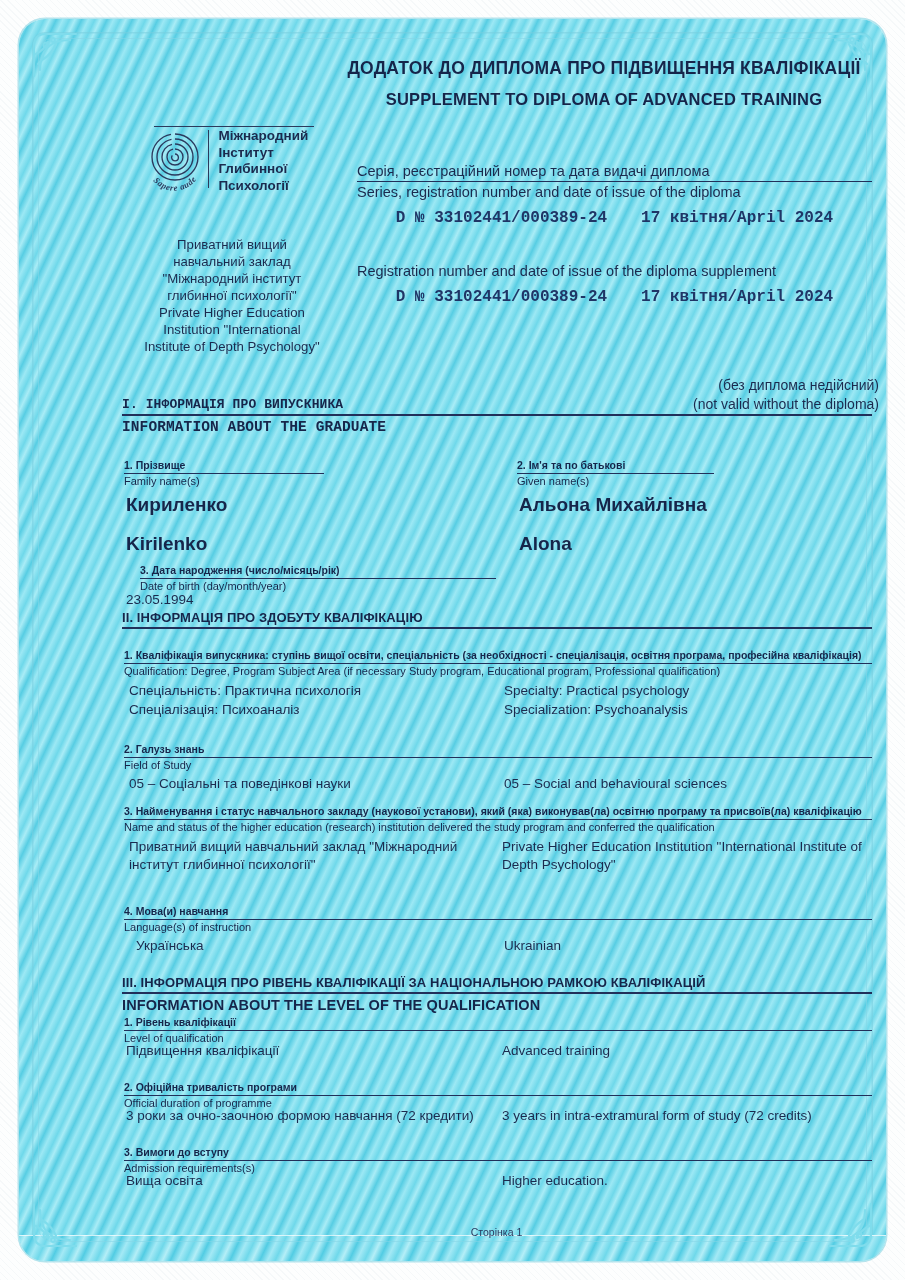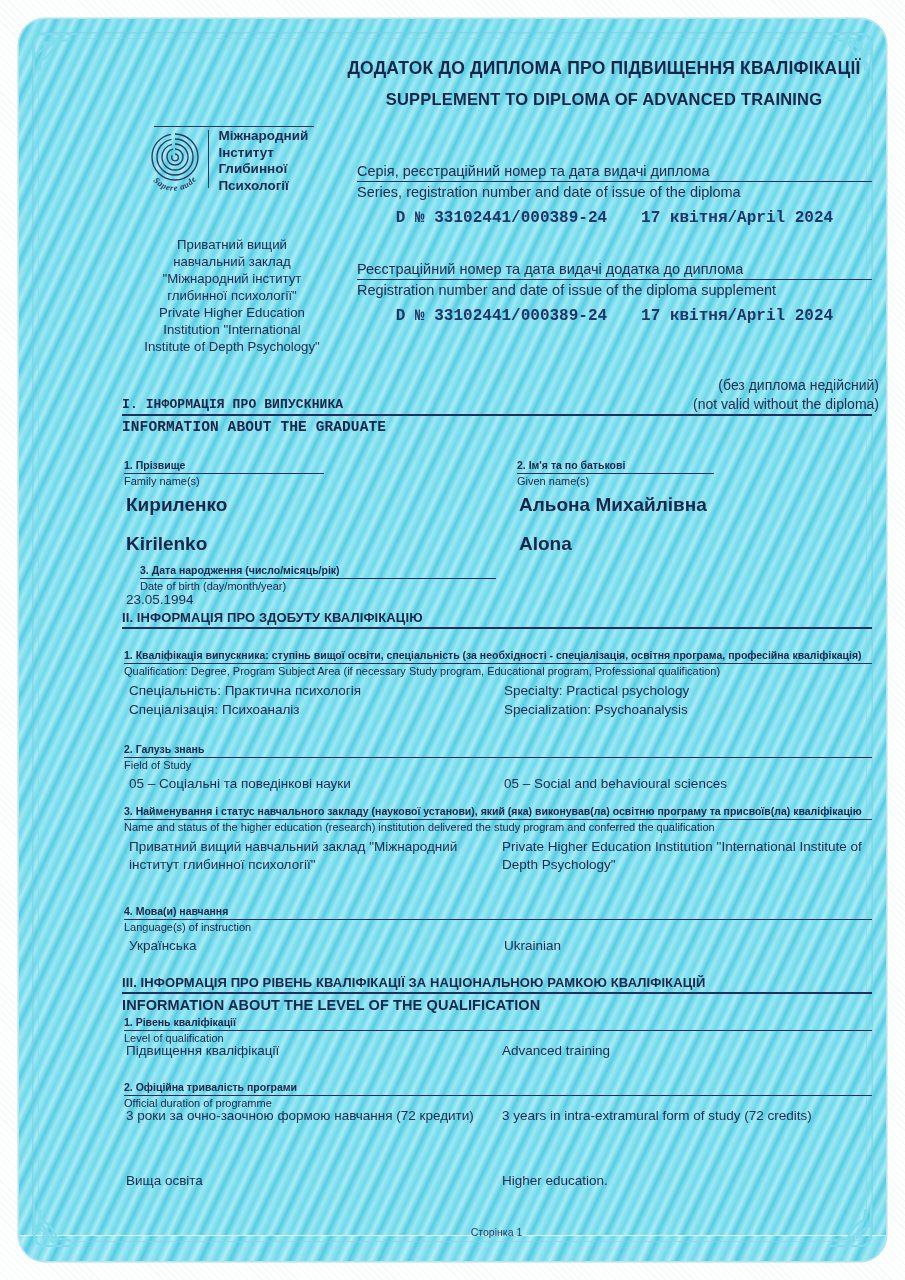--- a/index.html
+++ b/index.html
@@ -363,21 +363,20 @@
 
     <div class="reg-block" style="left:313px; top:163px; width:515px;">
       <div class="reg-ua">Серія, реєстраційний номер та дата видачі диплома</div>
       <div class="reg-en">Series, registration number and date of issue of the diploma</div>
       <div class="reg-values">
         <span class="num">D № 33102441/000389-24</span><span>17 квітня/April 2024</span>
       </div>
     </div>
 
     <div class="reg-block" style="left:313px; top:261px; width:515px;">
-      <div class="reg-ua">Реєстраційний номер та дата видачі додатка до диплома</div>
       <div class="reg-en">Registration number and date of issue of the diploma supplement</div>
       <div class="reg-values">
         <span class="num">D № 33102441/000389-24</span><span>17 квітня/April 2024</span>
       </div>
     </div>
 
     <div class="novalid">
       <div>(без диплома недійсний)</div>
       <div>(not valid without the diploma)</div>
     </div>
@@ -431,21 +430,21 @@
       <div class="fld-ua">3. Найменування і статус навчального закладу (наукової установи), який (яка) виконував(ла) освітню програму та присвоїв(ла) кваліфікацію</div>
       <div class="fld-en">Name and status of the higher education (research)  institution delivered the study program and conferred the qualification</div>
     </div>
     <div class="val" style="left:85px; top:838px; width:360px;">Приватний вищий навчальний заклад "Міжнародний інститут глибинної психології"</div>
     <div class="val" style="left:458px; top:838px; width:372px;">Private  Higher Education Institution "International Institute of Depth Psychology"</div>
 
     <div class="fld" style="left:80px; top:905px; width:748px;">
       <div class="fld-ua">4. Мова(и) навчання</div>
       <div class="fld-en">Language(s) of instruction</div>
     </div>
-    <div class="val" style="left:75px; top:937px;padding-left:10px;">Українська</div>
+    <div class="val" style="left:92px; top:937px;">Українська</div>
     <div class="val" style="left:460px; top:937px;">Ukrainian</div>
 
     <div class="sec" style="top:975px;">
       <div class="sec-ua">III. ІНФОРМАЦІЯ ПРО РІВЕНЬ КВАЛІФІКАЦІЇ ЗА НАЦІОНАЛЬНОЮ РАМКОЮ КВАЛІФІКАЦІЙ</div>
       <div class="sec-en">INFORMATION ABOUT THE LEVEL OF THE QUALIFICATION</div>
     </div>
 
     <div class="fld" style="left:80px; top:1016px; width:748px;">
       <div class="fld-ua">1. Рівень кваліфікації</div>
       <div class="fld-en">Level of qualification</div>
@@ -453,19 +452,23 @@
     <div class="val" style="left:82px; top:1042px;">Підвищення кваліфікації</div>
     <div class="val" style="left:458px; top:1042px;">Advanced training</div>
 
     <div class="fld" style="left:80px; top:1081px; width:748px;">
       <div class="fld-ua">2. Офіційна тривалість програми</div>
       <div class="fld-en">Official duration of programme</div>
     </div>
     <div class="val" style="left:82px; top:1107px;">3 роки за очно-заочною формою навчання (72 кредити)</div>
     <div class="val" style="left:458px; top:1107px;">3 years  in intra-extramural form of study (72 credits)</div>
 
+    <div class="fld" style="left:80px; top:1146px; width:748px;">
+      <div class="fld-ua">3. Вимоги до вступу</div>
+      <div class="fld-en">Admission requirements(s)</div>
+    </div>
     <div class="val" style="left:82px; top:1172px;">Вища освіта</div>
     <div class="val" style="left:458px; top:1172px;">Higher education.</div>
 
     <div class="footer">Сторінка 1</div>
 
   </div>
 </div>
 
 </body></html>

